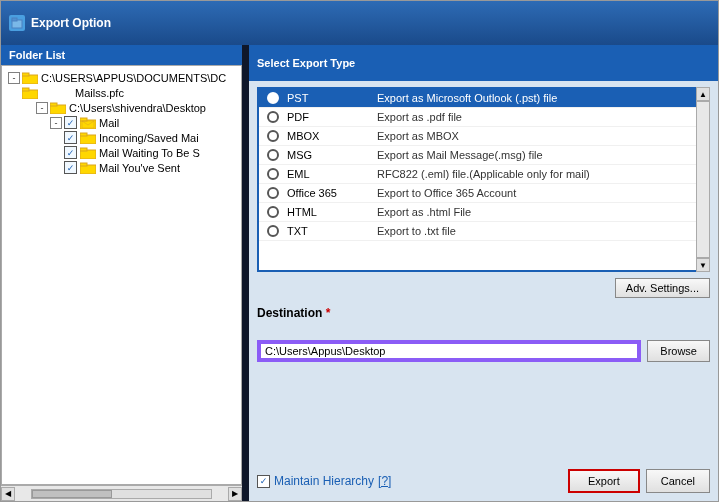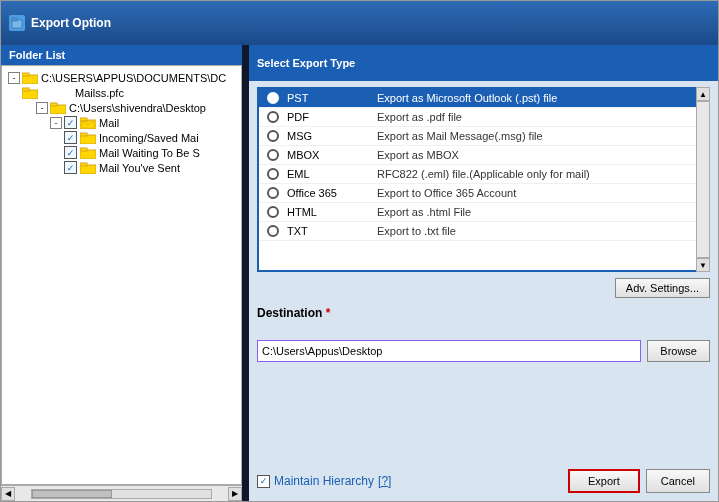--- a/index.html
+++ b/index.html
@@ -278,21 +278,21 @@
 
     .destination-row {
       display: flex;
       gap: 6px;
       align-items: center;
     }
 
     .destination-input {
       flex: 1;
       height: 22px;
-      border: 1px solid #8b5cf6;
+      border: 4px solid #8b5cf6;
       padding: 2px 4px;
       font-size: 11px;
       background: white;
     }
 
     .browse-btn {
       background: linear-gradient(to bottom, #f8f8f8, #e0e0e0);
       border: 1px solid #888;
       padding: 3px 12px;
       cursor: pointer;
@@ -531,28 +531,28 @@
           </div>
 
           <div class="export-item">
             <div class="radio-btn"></div>
             <span class="export-type-name">PDF</span>
             <span class="export-description">Export as .pdf file</span>
           </div>
 
           <div class="export-item">
             <div class="radio-btn"></div>
+            <span class="export-type-name">MBOX</span>
+            <span class="export-description">Export as MBOX</span>
+          </div>
+
+          <div class="export-item">
+            <div class="radio-btn"></div>
             <span class="export-type-name">MSG</span>
             <span class="export-description">Export as Mail Message(.msg) file</span>
-          </div>
-
-          <div class="export-item">
-            <div class="radio-btn"></div>
-            <span class="export-type-name">MBOX</span>
-            <span class="export-description">Export as MBOX</span>
           </div>
 
           <div class="export-item">
             <div class="radio-btn"></div>
             <span class="export-type-name">EML</span>
             <span class="export-description">RFC822 (.eml) file.(Applicable only for mail)</span>
           </div>
 
           <div class="export-item">
             <div class="radio-btn"></div>

